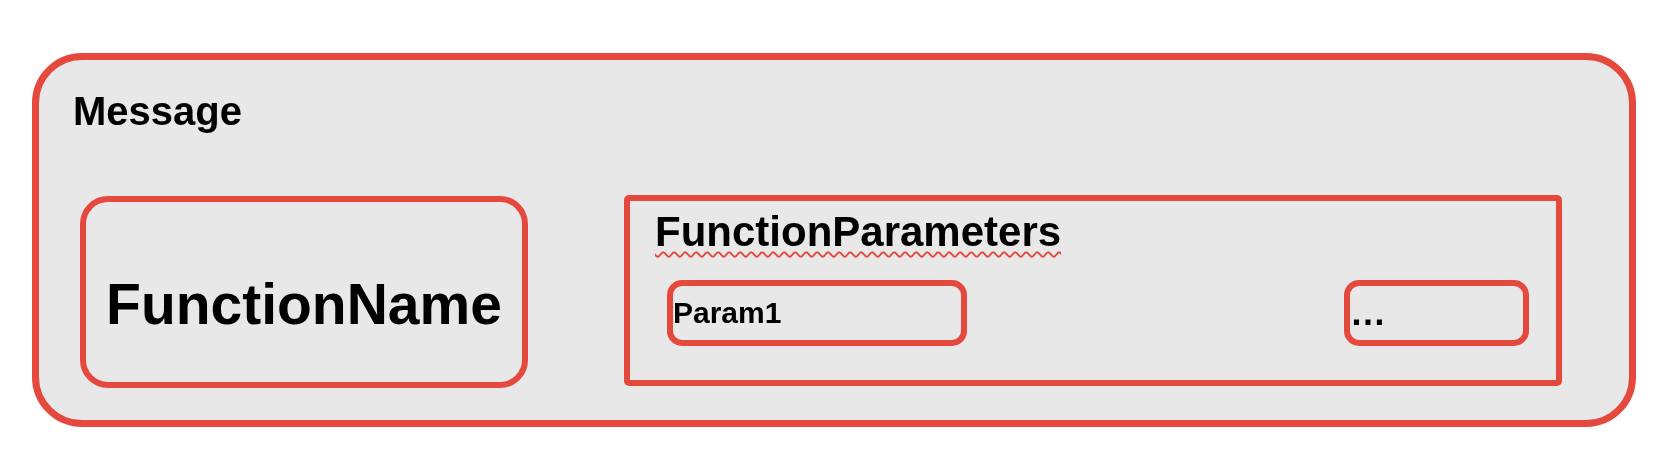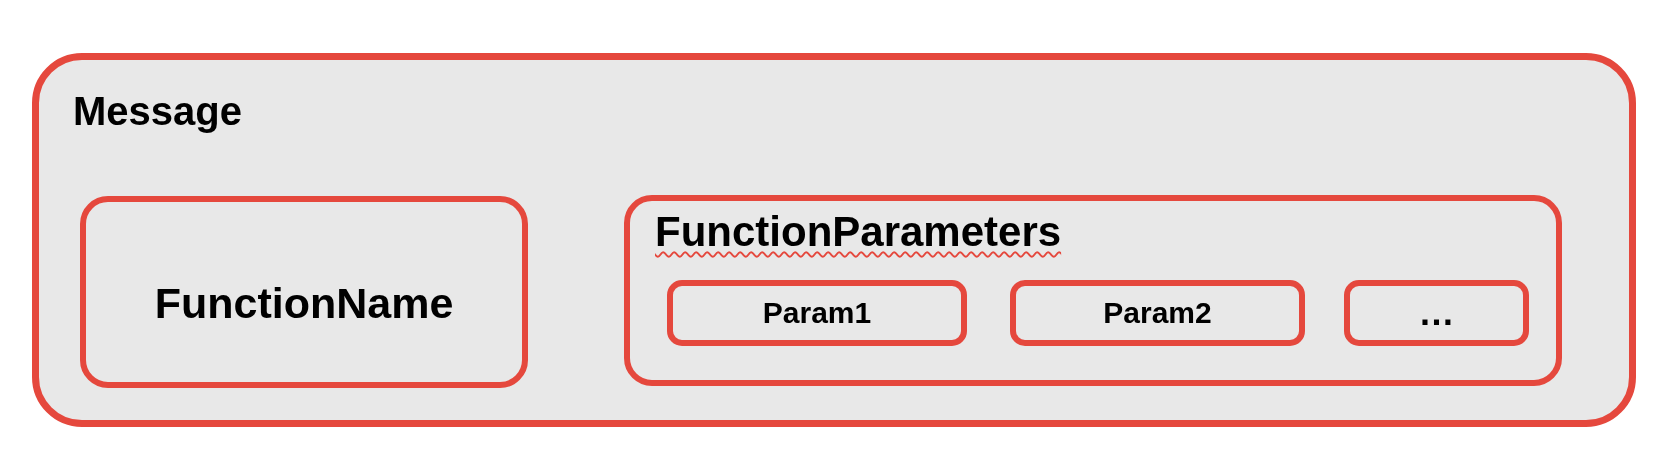--- a/index.html
+++ b/index.html
@@ -34,42 +34,42 @@
     font-size: 40px;
     line-height: 1.15;
     white-space: nowrap;
   }
   .fn-box {
     left: 41px; top: 136px;
     width: 448px; height: 192px;
     border-radius: 28px;
     display: flex; align-items: center; justify-content: center;
   }
-  .fn-label { font-size: 43px; white-space: nowrap; margin-top: 23px; }
+  .fn-label { font-size: 57px; white-space: nowrap; margin-top: 23px; }
   .fp-box {
     left: 585px; top: 135px;
     width: 938px; height: 191px;
-    border-radius: 28px;
+    border-radius: 5px;
   }
   .fp-label {
     position: absolute;
     left: 25px; top: 7px;
     font-size: 42px;
     line-height: 1.15;
     white-space: nowrap;
     text-decoration-line: underline;
     text-decoration-style: wavy;
     text-decoration-color: var(--accent, #e5483d);
     text-decoration-thickness: 1.5px;
     text-underline-offset: 5px;
   }
   .param-box {
     top: 79px; height: 66px;
     border-radius: 15px;
-    display: flex; align-items: center; justify-content: center;
+    display: flex; align-items: center; justify-content: flex-start;
     font-size: 30px;
   }
   .param-1 { left: 37px; width: 300px; }
   .param-2 { left: 380px; width: 295px; }
   .param-ellipsis { left: 714px; width: 185px; }
   .param-ellipsis .param-text { font-size: 36px; }
   .param-text { white-space: nowrap; }
 </style>
 </head>
 <body>
@@ -82,22 +82,19 @@
       <span class="fn-label">FunctionName</span>
     </div>
 
     <div class="box fp-box">
       <div class="fp-label">FunctionParameters</div>
 
       <div class="box param-box param-1">
         <span class="param-text">Param1</span>
       </div>
 
-      <div class="box param-box param-2">
-        <span class="param-text">Param2</span>
-      </div>
 
       <div class="box param-box param-ellipsis">
         <span class="param-text">…</span>
       </div>
     </div>
   </div>
 </div>
 
 </body></html>

